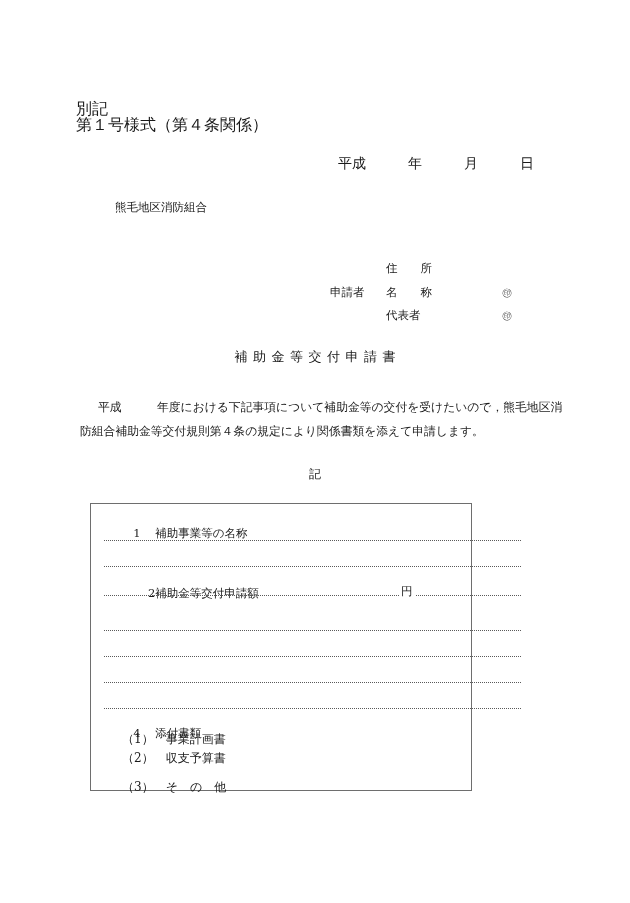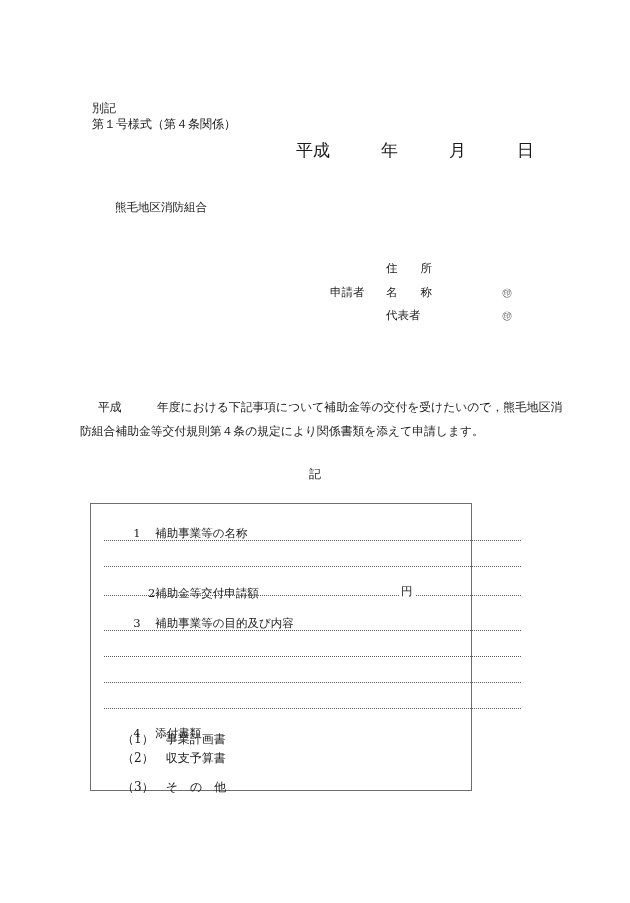--- a/index.html
+++ b/index.html
@@ -18,34 +18,34 @@
     background: #ffffff;
     overflow: hidden;
     box-sizing: border-box;
   }
 
   
   .abs { position: absolute; }
 
   
   .form-header {
-    left: 92px;
+    left: 76px;
     top: 101px;
-    font-size: 12px;
+    font-size: 16px;
     line-height: 15.5px;
   }
   .form-header div { white-space: pre; }
 
   
   .date-line {
     left: 0;
-    top: 139px;
+    top: 155px;
     width: 534px;
     text-align: right;
-    font-size: 17px;
+    font-size: 14px;
     white-space: pre;
   }
 
   
   .recipient {
     left: 115px;
     top: 186px;
     font-size: 11.5px;
     line-height: 26px;
   }
@@ -177,20 +177,21 @@
       <span class="field">名　　称</span>
       <span class="seal">㊞</span>
     </div>
     <div class="applicant-row">
       <span class="label"></span>
       <span class="field">代表者</span>
       <span class="seal">㊞</span>
     </div>
   </div>
 
+  <div class="abs doc-title">補助金等交付申請書</div>
 
   <div class="abs body-para">
     <div class="line1">平成　　　年度における下記事項について補助金等の交付を受けたいので，熊毛地区消</div>
     <div class="line2">防組合補助金等交付規則第４条の規定により関係書類を添えて申請します。</div>
   </div>
 
   <div class="abs ki-marker">記</div>
 
   <div class="abs form-box">
     <div class="box-inner">
@@ -200,23 +201,20 @@
       </div>
       <div class="dot-line" style="top:36px;"></div>
       <div class="dot-line" style="top:62px;"></div>
 
       <div class="item-label" style="left:13px; top:68px;text-align:right;">
         <span class="item-num">2</span><span>補助金等交付申請額</span>
       </div>
       <div class="dot-line" style="top:91px;"></div>
       <div class="yen-mark" style="left:308px; top:80px;">円</div>
 
-      <div class="item-label" style="left:13px; top:98px;">
-        <span class="item-num">3</span><span>補助事業等の目的及び内容</span>
-      </div>
       <div class="dot-line" style="top:126px;"></div>
       <div class="dot-line" style="top:152px;"></div>
       <div class="dot-line" style="top:178px;"></div>
       <div class="dot-line" style="top:204px;"></div>
 
       <div class="item-label" style="left:13px; top:208px;">
         <span class="item-num">4</span><span>添付書類</span>
       </div>
       <div class="sub-item" style="left:31px; top:227px;">（1）　事業計画書</div>
       <div class="sub-item" style="left:31px; top:246px;">（2）　収支予算書</div>

